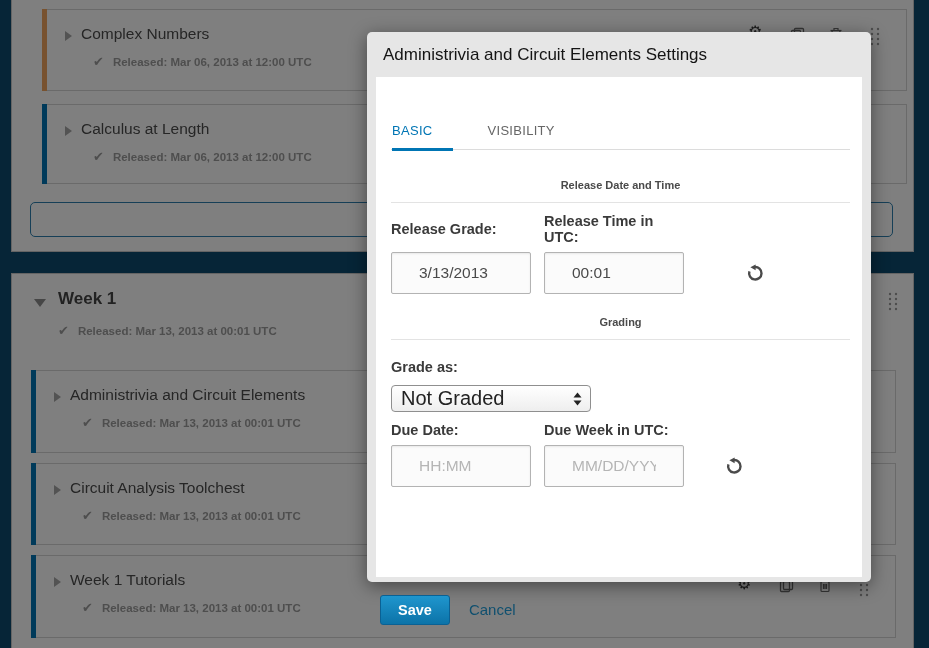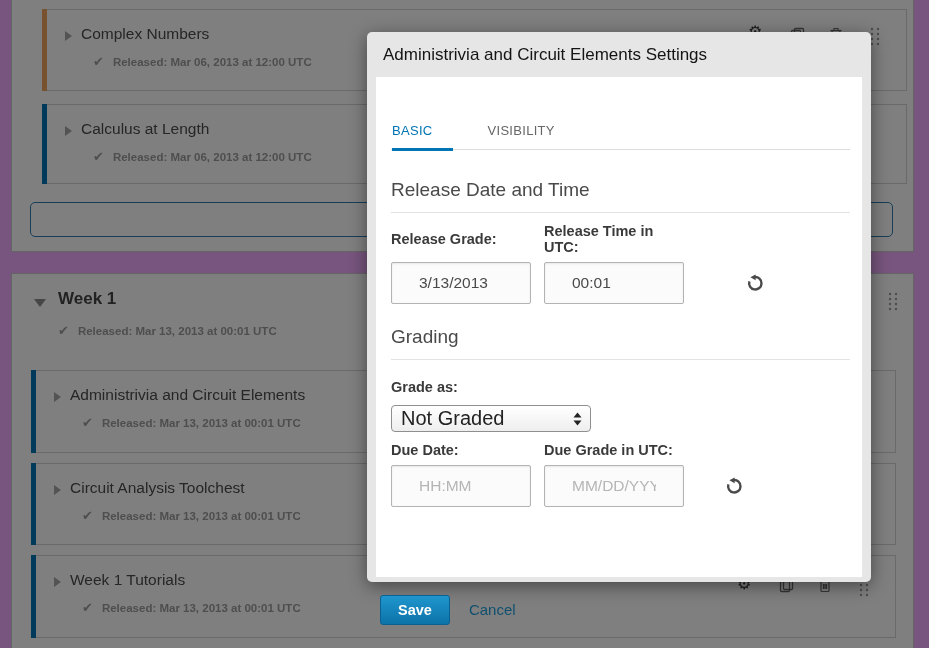--- a/index.html
+++ b/index.html
@@ -1,17 +1,17 @@
 <!DOCTYPE html>
 <html><head>
 <meta charset="utf-8">
 <style>
   html,body{margin:0;padding:0;}
   body{font-family:"Liberation Sans","DejaVu Sans",sans-serif;}
-  .page{position:relative;width:929px;height:648px;overflow:hidden;background:#f0abfc;}
+  .page{position:relative;width:929px;height:648px;overflow:hidden;background:#0c4a6e;}
 
   
   .container{position:absolute;left:11px;width:903px;background:#ffffff;border:1px solid #c9c9c9;box-sizing:border-box;}
   .container-top{top:-40px;height:292px;}
   .container-week{top:273px;height:420px;}
 
   .card{position:absolute;left:30px;width:865px;background:#ffffff;border:1px solid #d4d4d4;box-sizing:border-box;}
   .card .strip{position:absolute;left:-1px;top:-1px;bottom:-1px;width:5px;}
   .card-title{padding:15px 0 0 38px;font-size:15.5px;color:#4c4c4c;}
   .tri-right{position:absolute;left:22px;top:21px;width:0;height:0;border-left:7px solid #a6a6a6;border-top:5px solid transparent;border-bottom:5px solid transparent;}
@@ -37,21 +37,21 @@
   
   .modal{position:absolute;left:367px;top:32px;width:504px;height:550px;background:#e6e6e6;border-radius:5px;box-shadow:0 4px 18px rgba(0,0,0,0.45);z-index:20;box-sizing:border-box;}
   .modal-header{height:45px;display:flex;align-items:center;padding-left:16px;font-size:17px;color:#141414;}
   .modal-body{margin:0 9px;background:#ffffff;height:500px;padding:0 12px 0 15px;box-sizing:border-box;overflow:hidden;}
 
   .tabs{display:flex;margin-top:46px;border-bottom:1px solid #dcdcdc;padding-left:1px;}
   .tab{font-size:13px;letter-spacing:0.3px;padding:0 20px 10px 0;color:#666666;cursor:pointer;}
   .tab.active{color:#0075b4;border-bottom:3px solid #0075b4;margin-bottom:-2px;}
   .tab + .tab{margin-left:35px;padding-right:0;}
 
-  .sec-heading{margin:29px 0 0;font-size:19px;font-weight:normal;color:#4a4a4a;}
+  .sec-heading{margin:29px 0 0;font-size:11px;font-weight:bold;color:#4a4a4a;text-align:center;}
   .rule{border:none;border-top:1px solid #e3e3e3;margin:11px 0 0;}
 
   .field-grid{display:grid;grid-template-columns:140px 140px auto;column-gap:13px;row-gap:7px;margin-top:10px;align-items:center;}
   .field-label{font-size:14.5px;font-weight:bold;color:#3a3a3a;}
   .txt-input{width:100%;height:42px;box-sizing:border-box;border:1px solid #b3b3b3;border-radius:2px;background:#fbfbfb;font-size:15.5px;color:#4a4a4a;padding:0 27px;font-family:inherit;box-shadow:inset 0 1px 2px rgba(0,0,0,0.08);}
   .txt-input::placeholder{color:#b5b5b5;}
   .reset{margin-left:49px;width:18px;height:18px;cursor:pointer;}
   .reset.reset-due{margin-left:28px;}
 
   .single-label{margin-top:19px;font-size:14.5px;font-weight:bold;color:#3a3a3a;}
@@ -234,21 +234,21 @@
       <div class="select">
         <span>Not Graded</span>
         <svg width="9" height="14" viewBox="0 0 9 14">
             <polygon points="4.5,0.5 8.5,5.5 0.5,5.5" fill="#222"></polygon>
             <polygon points="4.5,13.5 8.5,8.5 0.5,8.5" fill="#222"></polygon>
           </svg>
       </div>
 
       <div class="field-grid due">
         <label class="field-label">Due Date:</label>
-        <label class="field-label">Due Grade in UTC:</label>
+        <label class="field-label">Due Week in UTC:</label>
         <span></span>
         <input class="txt-input" type="text" placeholder="HH:MM" style="">
         <input class="txt-input" type="text" placeholder="MM/DD/YYYY" style="">
         <svg class="reset reset-due" viewBox="0 0 18 18">
             <path d="M8.6 3.1 A6.2 6.2 0 1 1 3.4 7.4" fill="none" stroke="#4a4a4a" stroke-width="2.4"></path>
             <polygon points="9.6,0.4 9.6,6.2 4.4,3.3" fill="#4a4a4a"></polygon>
           </svg>
       </div>
     </div>
 

